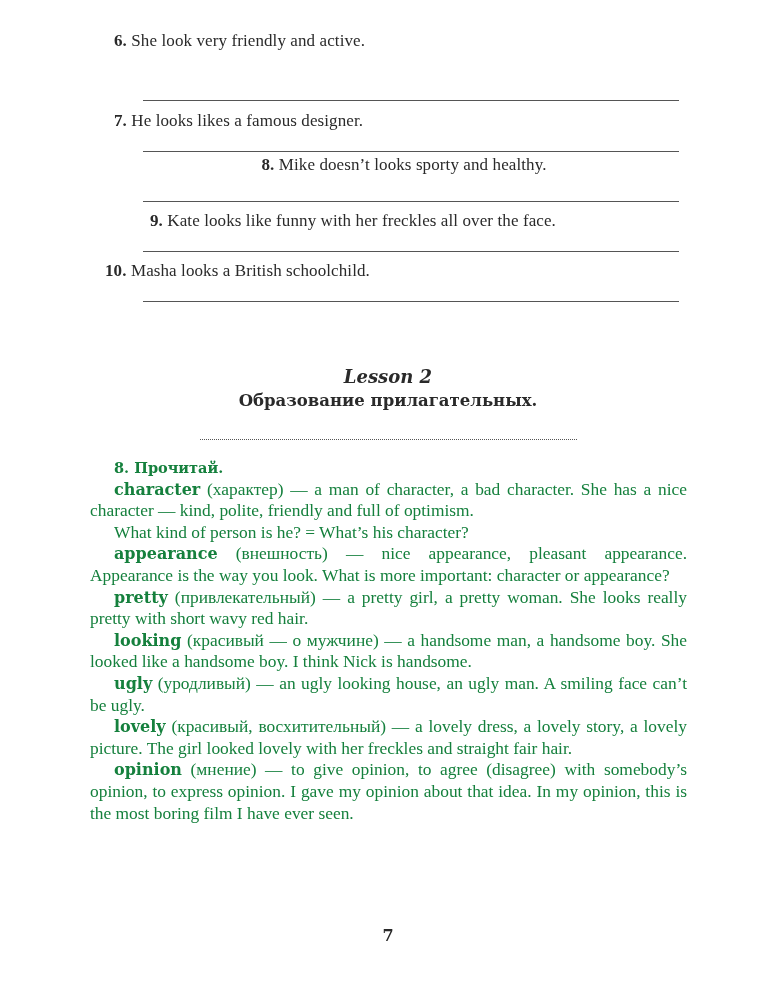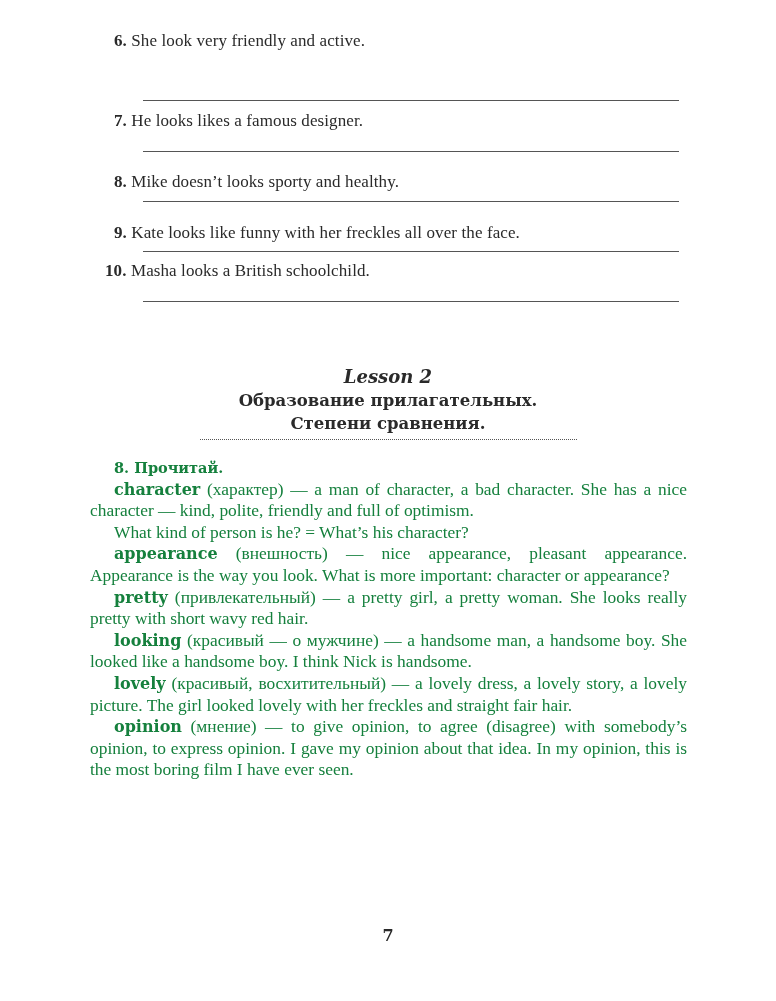--- a/index.html
+++ b/index.html
@@ -133,57 +133,57 @@
       <span>She look very friendly and active.</span>
     </div>
     <div class="answer-line" style="top:100px;"></div>
 
     <div class="ex-item" style="top:111px;">
       <span class="ex-num">7.</span>
       <span>He looks likes a famous designer.</span>
     </div>
     <div class="answer-line" style="top:151px;"></div>
 
-    <div class="ex-item" style="top:172px;">
+    <div class="ex-item" style="top:155px;text-align:center;">
       <span class="ex-num">8.</span>
       <span>Mike doesn’t looks sporty and healthy.</span>
     </div>
     <div class="answer-line" style="top:201px;"></div>
 
-    <div class="ex-item" style="top:223px;">
+    <div class="ex-item" style="top:211px;margin-left:36px;">
       <span class="ex-num">9.</span>
       <span>Kate looks like funny with her freckles all over the face.</span>
     </div>
     <div class="answer-line" style="top:251px;"></div>
 
     <div class="ex-item" style="top:261px;">
       <span class="ex-num two-digit">10.</span>
       <span>Masha looks a British schoolchild.</span>
     </div>
     <div class="answer-line" style="top:301px;"></div>
   </div>
 
   <div class="lesson-title">Lesson 2</div>
   <div class="lesson-sub" style="top:390px;">Образование прилагательных.</div>
-  <div class="lesson-sub" style="top:413px;">Степени сравнения.</div>
   <div class="dotted-rule"></div>
 
   <div class="vocab">
     <p class="task-title">8. Прочитай.</p>
 
     <p class="entry"><span class="term">character</span> <span class="gloss">(характер)</span><span> — a man of character, a bad character. She has a nice character — kind, polite, friendly and full of optimism.</span></p>
 
     <p class="entry"><span>What kind of person is he? = What’s his character?</span></p>
 
     <p class="entry"><span class="term">appearance</span> <span class="gloss">(внешность)</span><span> — nice appearance, pleasant appearance. Appearance is the way you look. What is more important: character or appearance?</span></p>
 
     <p class="entry"><span class="term">pretty</span> <span class="gloss">(привлекательный)</span><span> — a pretty girl, a pretty woman. She looks really pretty with short wavy red hair.</span></p>
 
     <p class="entry"><span class="term">looking</span> <span class="gloss">(красивый — о мужчине)</span><span> — a handsome man, a handsome boy. She looked like a handsome boy. I think Nick is handsome.</span></p>
 
+    <p class="entry"><span class="term">ugly</span> <span class="gloss">(уродливый)</span><span> — an ugly looking house, an ugly man. A smiling face can’t be ugly.</span></p>
 
     <p class="entry"><span class="term">lovely</span> <span class="gloss">(красивый, восхитительный)</span><span> — a lovely dress, a lovely story, a lovely picture. The girl looked lovely with her freckles and straight fair hair.</span></p>
 
     <p class="entry"><span class="term">opinion</span> <span class="gloss">(мнение)</span><span> — to give opinion, to agree (disagree) with some­body’s opinion, to express opinion. I gave my opinion about that idea. In my opinion, this is the most boring film I have ever seen.</span></p>
 
   </div>
 
   <div class="page-number">7</div>
 </div>
 

